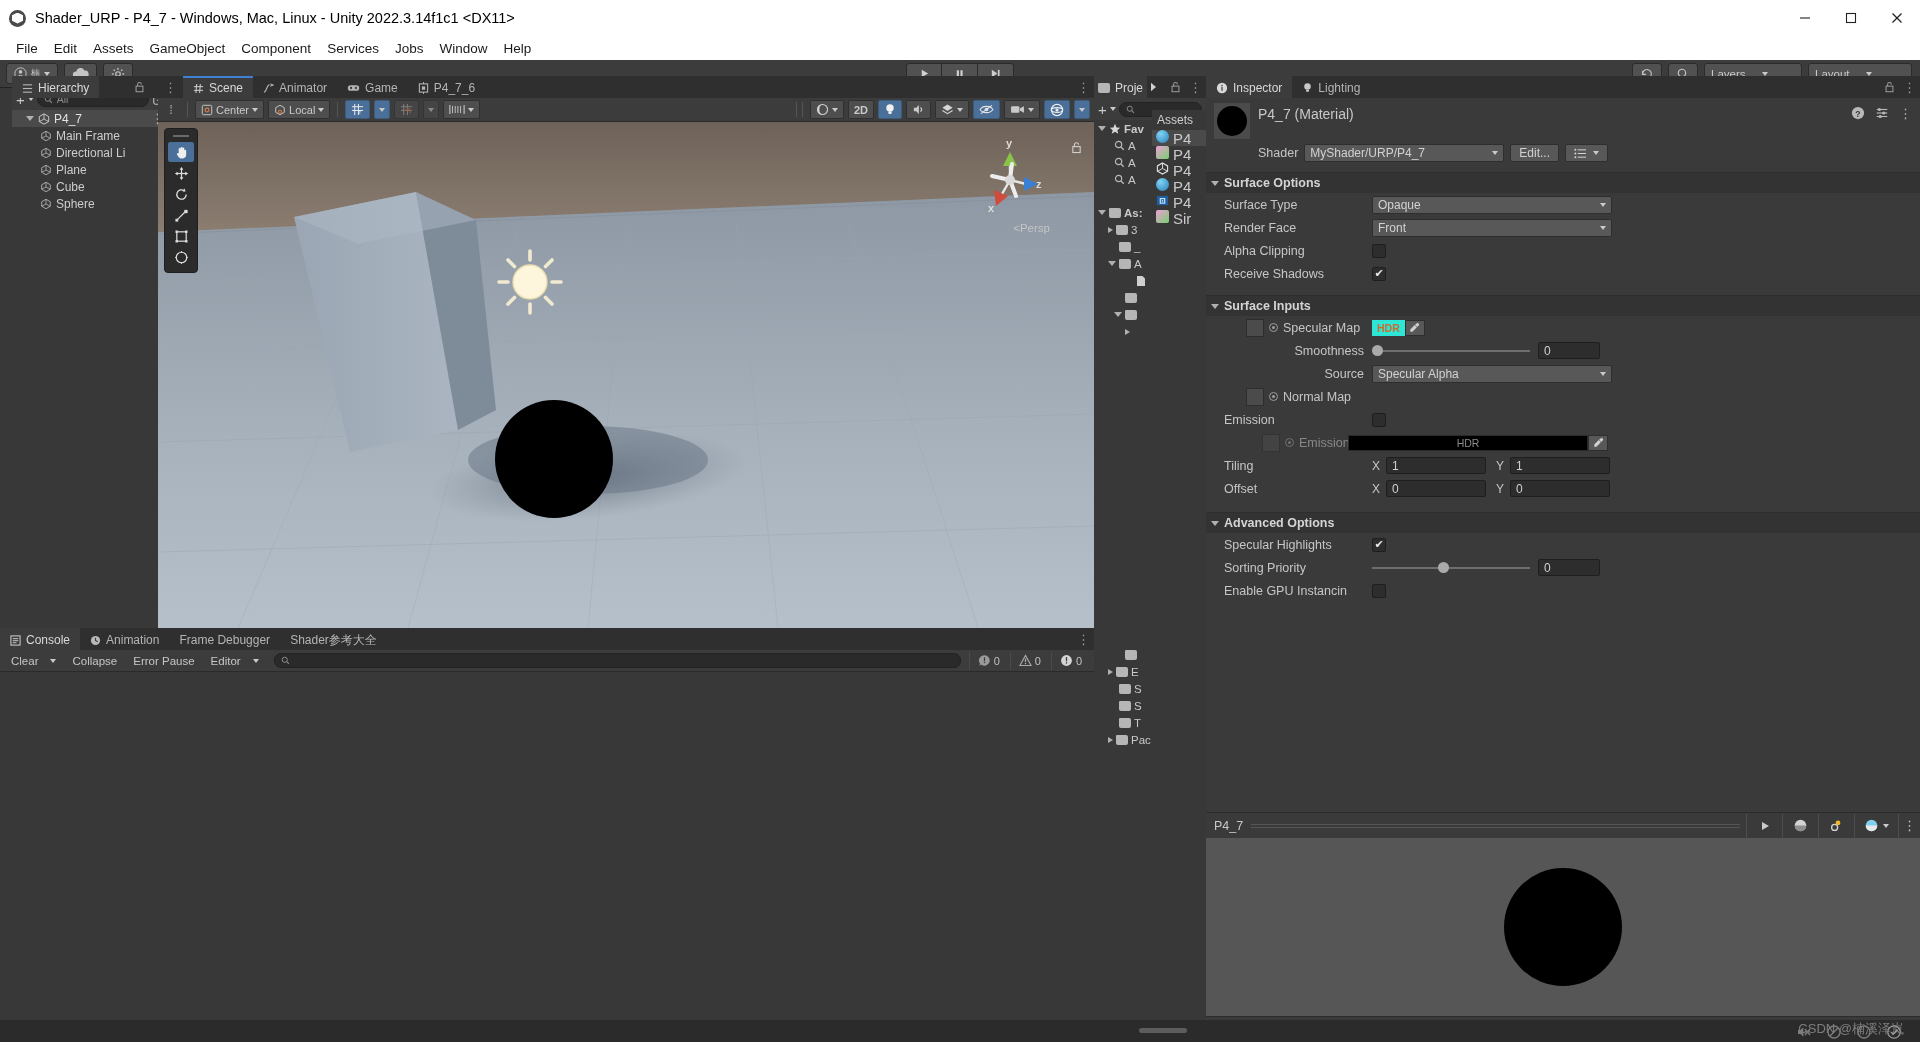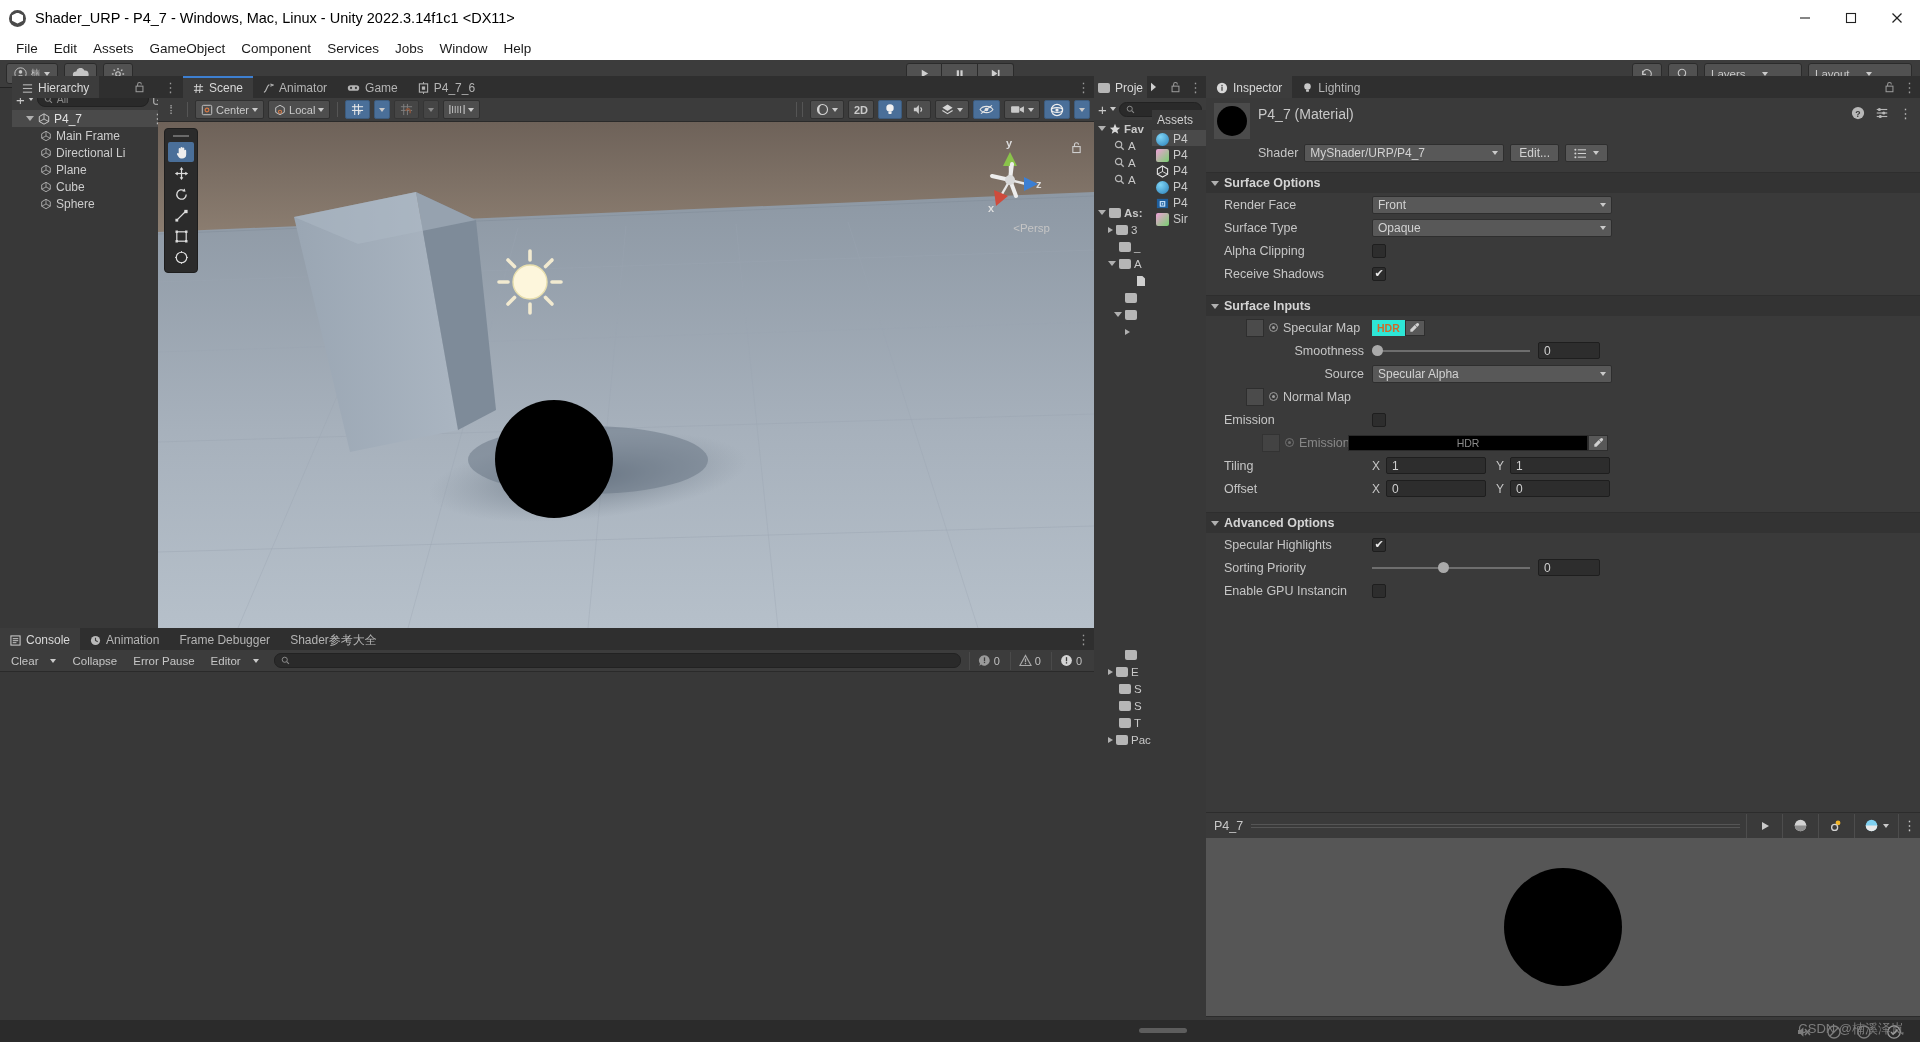--- a/index.html
+++ b/index.html
@@ -180,21 +180,21 @@
   .proj-toolbar { height: 22px; background: #3c3c3c; display: flex; align-items: center; gap: 3px; padding: 0 4px; }
   .proj-row { height: 17px; display: flex; align-items: center; gap: 3px; font-size: 11.5px; color: #c9c9c9; white-space: nowrap; overflow: hidden; }
   .folder-ico { width: 12px; height: 10px; background: #b6b6b6; border-radius: 1px 2px 2px 2px; flex: none; }
 
   
   #assets-col {
     position: absolute; left: 1152px; top: 110px; width: 54px; height: 318px;
     background: #383838; z-index: 5;
   }
   .assets-hd { height: 20px; display: flex; align-items: center; padding-left: 5px; font-size: 12px; color: #cfcfcf; }
-  .asset-row { height: 16px; display: flex; align-items: flex-end; gap: 4px; padding-left: 4px; font-size: 12px; color: #cacaca; }
+  .asset-row { height: 16px; display: flex; align-items: flex-start; gap: 4px; padding-left: 4px; font-size: 15px; color: #cacaca; }
   .asset-row.sel { background: #4a4a4a; }
   .asset-ico { width: 13px; height: 13px; flex: none; border-radius: 2px; }
 
   
   #inspector { left: 1206px; top: 76px; width: 714px; height: 966px; background: #3a3a3a; }
   .insp-head {
     height: 44px; background: #3a3a3a; display: flex; align-items: flex-start;
     padding: 5px 8px 0 8px; gap: 8px; position: relative;
   }
   .mat-thumb { width: 36px; height: 36px; background: #4b4b4b; display: flex; align-items: center; justify-content: center; flex: none; }
@@ -1123,30 +1123,30 @@
       </div>
     </div>
 
     <div style="height:10px;"></div>
 
     <div class="section-hd">
       <span class="tri down" style="position:absolute;left:5px;"></span>
       <span>Surface Options</span>
     </div>
     <div class="prop-row">
+      <span class="prop-label">Surface Type</span>
+      <div class="dropdown" style="width:240px;">
+        <span>Opaque</span>
+        <span class="caret"></span>
+      </div>
+    </div>
+    <div class="prop-row">
       <span class="prop-label">Render Face</span>
       <div class="dropdown" style="width:240px;">
         <span>Front</span>
-        <span class="caret"></span>
-      </div>
-    </div>
-    <div class="prop-row">
-      <span class="prop-label">Surface Type</span>
-      <div class="dropdown" style="width:240px;">
-        <span>Opaque</span>
         <span class="caret"></span>
       </div>
     </div>
     <div class="prop-row">
       <span class="prop-label">Alpha Clipping</span>
       <div class="checkbox"></div>
     </div>
     <div class="prop-row">
       <span class="prop-label">Receive Shadows</span>
       <div class="checkbox">✔</div>

